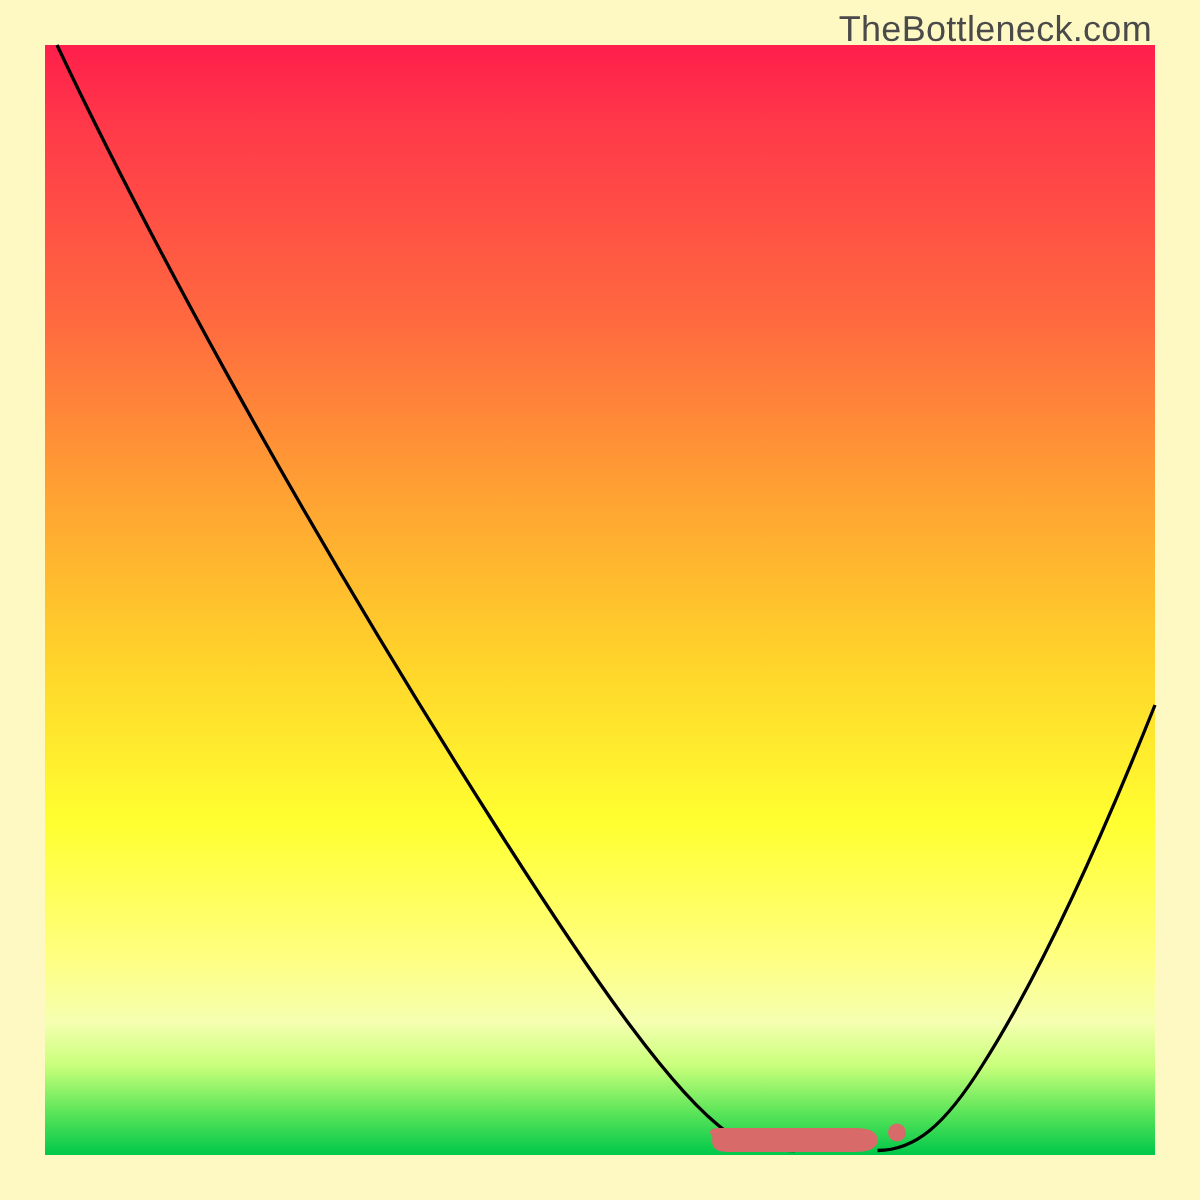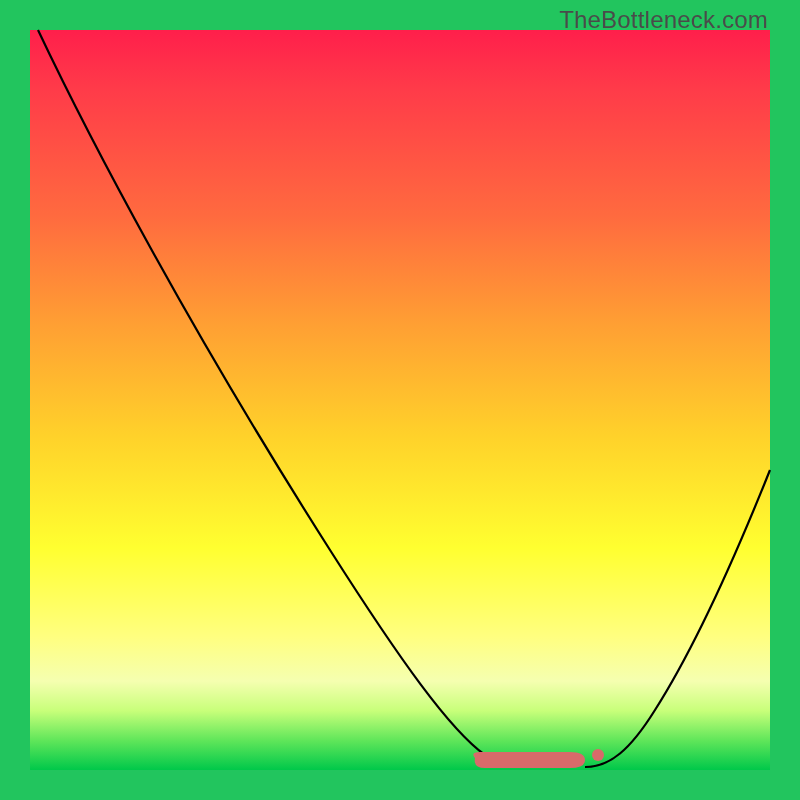--- a/index.html
+++ b/index.html
@@ -10,21 +10,21 @@
     background: #000;
     overflow: hidden;
     font-family: Arial, Helvetica, sans-serif;
   }
   .frame {
     position: absolute;
     left: 0;
     top: 0;
     width: 800px;
     height: 800px;
-    background: #22c55e;
+    background: #fef9c3;
   }
   .plot-area {
     position: absolute;
     left: 30px;
     top: 30px;
     width: 740px;
     height: 740px;
     
     background: linear-gradient(to bottom,
       #ff1f4b 0%,

